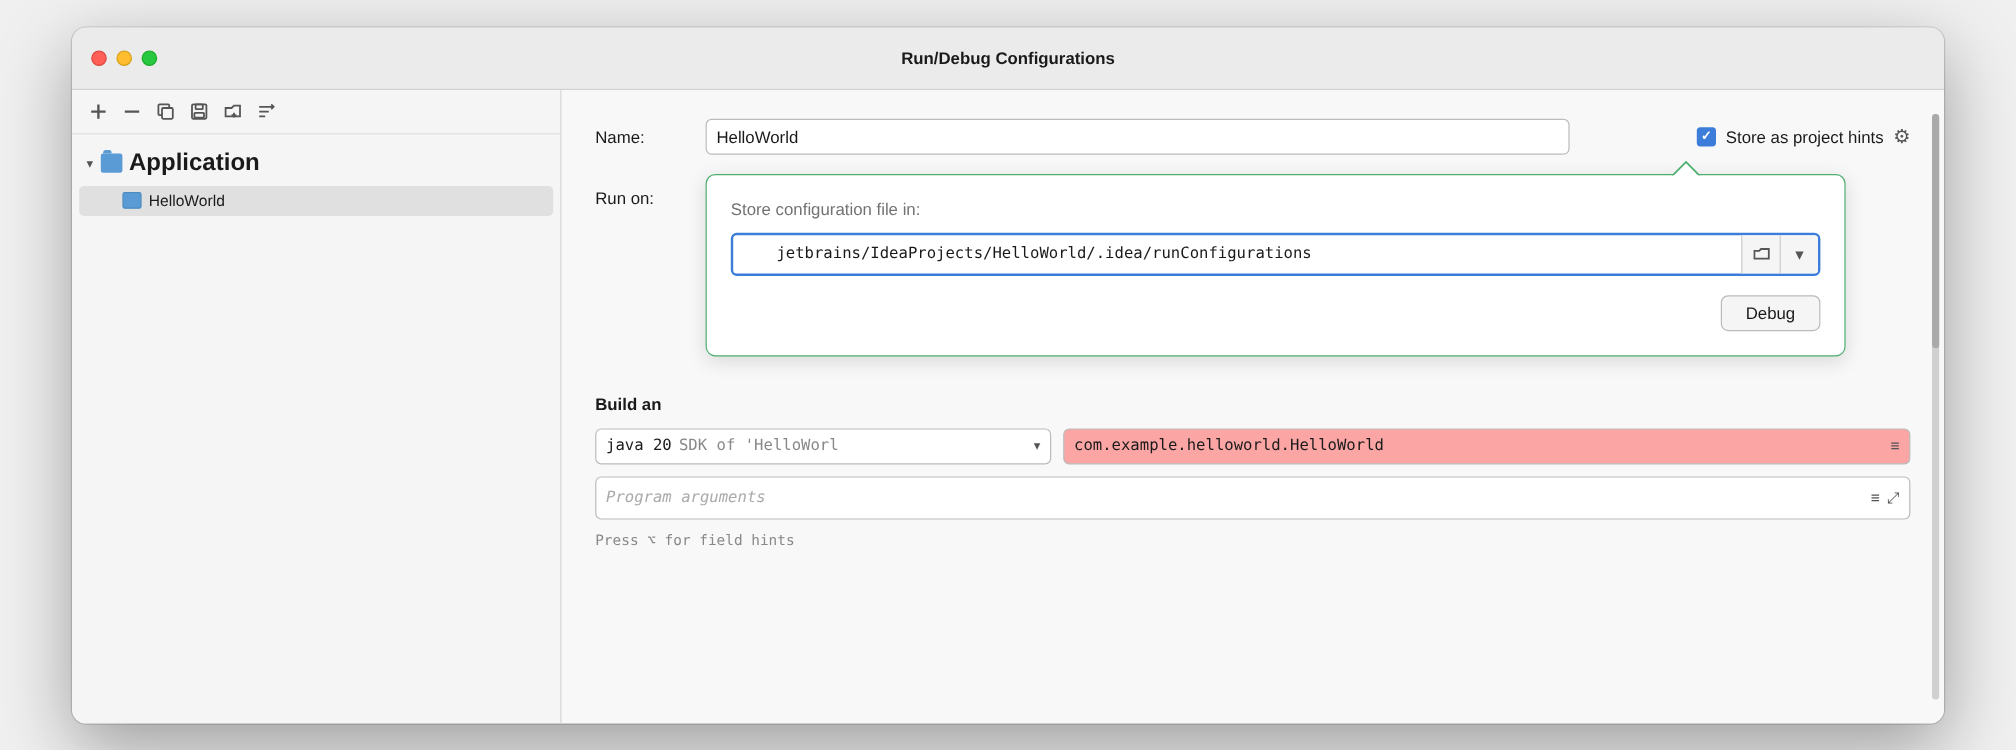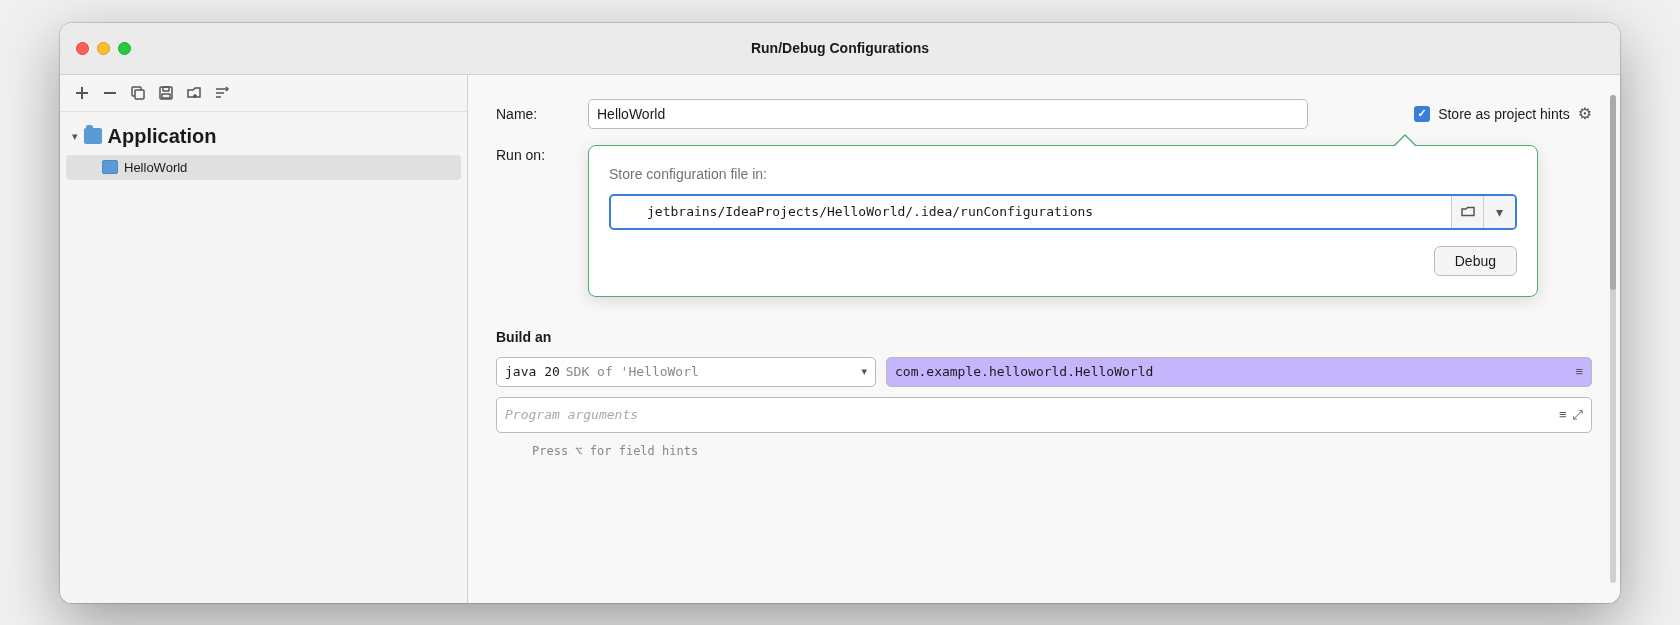--- a/index.html
+++ b/index.html
@@ -221,21 +221,21 @@
       display: flex;
       align-items: flex-start;
       gap: 12px;
       margin-bottom: 16px;
     }
     .run-on-label {
       font-size: 14px;
       color: #1a1a1a;
       width: 80px;
       flex-shrink: 0;
-      margin-top: 2px;
+      margin-top: 12px;
     }
     
     .popup-container {
       position: relative;
       flex: 1;
     }
     .popup {
       background: #fff;
       border: 1.5px solid #4caf6e;
       border-radius: 8px;
@@ -360,21 +360,21 @@
     .jdk-chevron {
       margin-left: auto;
       color: #555;
       font-size: 11px;
     }
     .main-class-row {
       display: flex;
       align-items: center;
       border: 1px solid #bbb;
       border-radius: 5px;
-      background: #c4b5fd;
+      background: #fca5a5;
       height: 30px;
       padding: 0 8px;
       flex: 1;
       gap: 6px;
     }
     .main-class-text {
       font-family: 'SF Mono', 'Menlo', monospace;
       font-size: 13px;
       color: #1a1a1a;
       flex: 1;
@@ -396,21 +396,20 @@
     }
     .program-args-placeholder {
       font-family: 'SF Mono', 'Menlo', monospace;
       font-size: 13px;
       color: #aaa;
       flex: 1;
       font-style: italic;
     }
     .hints-row {
       margin-top: 8px;
-      margin-left: 36px;
     }
     .hints-text {
       font-size: 12px;
       color: #888;
       font-family: 'SF Mono', 'Menlo', monospace;
     }
     
     .scrollbar {
       position: absolute;
       right: 4px;

